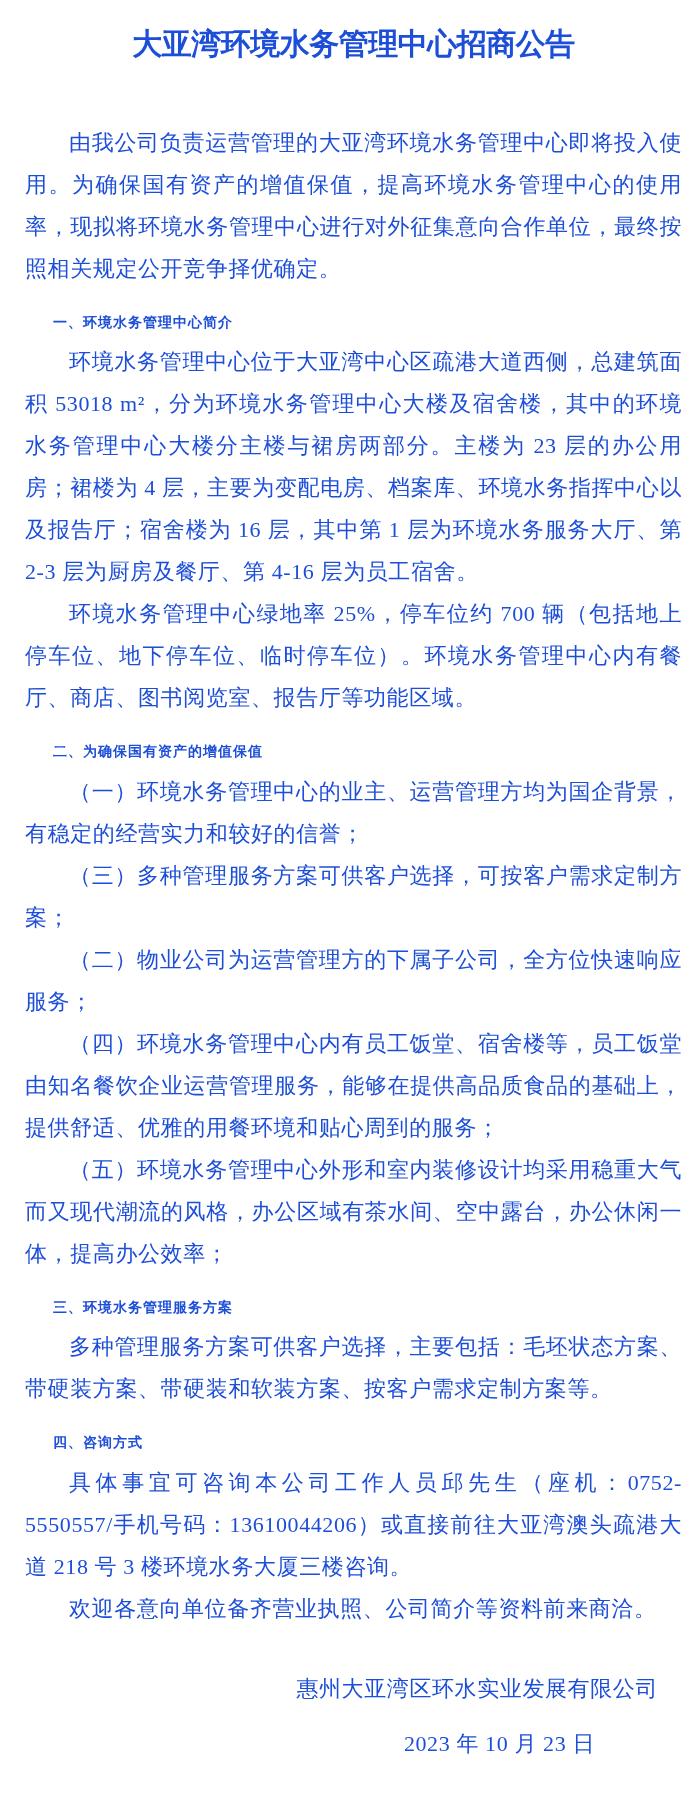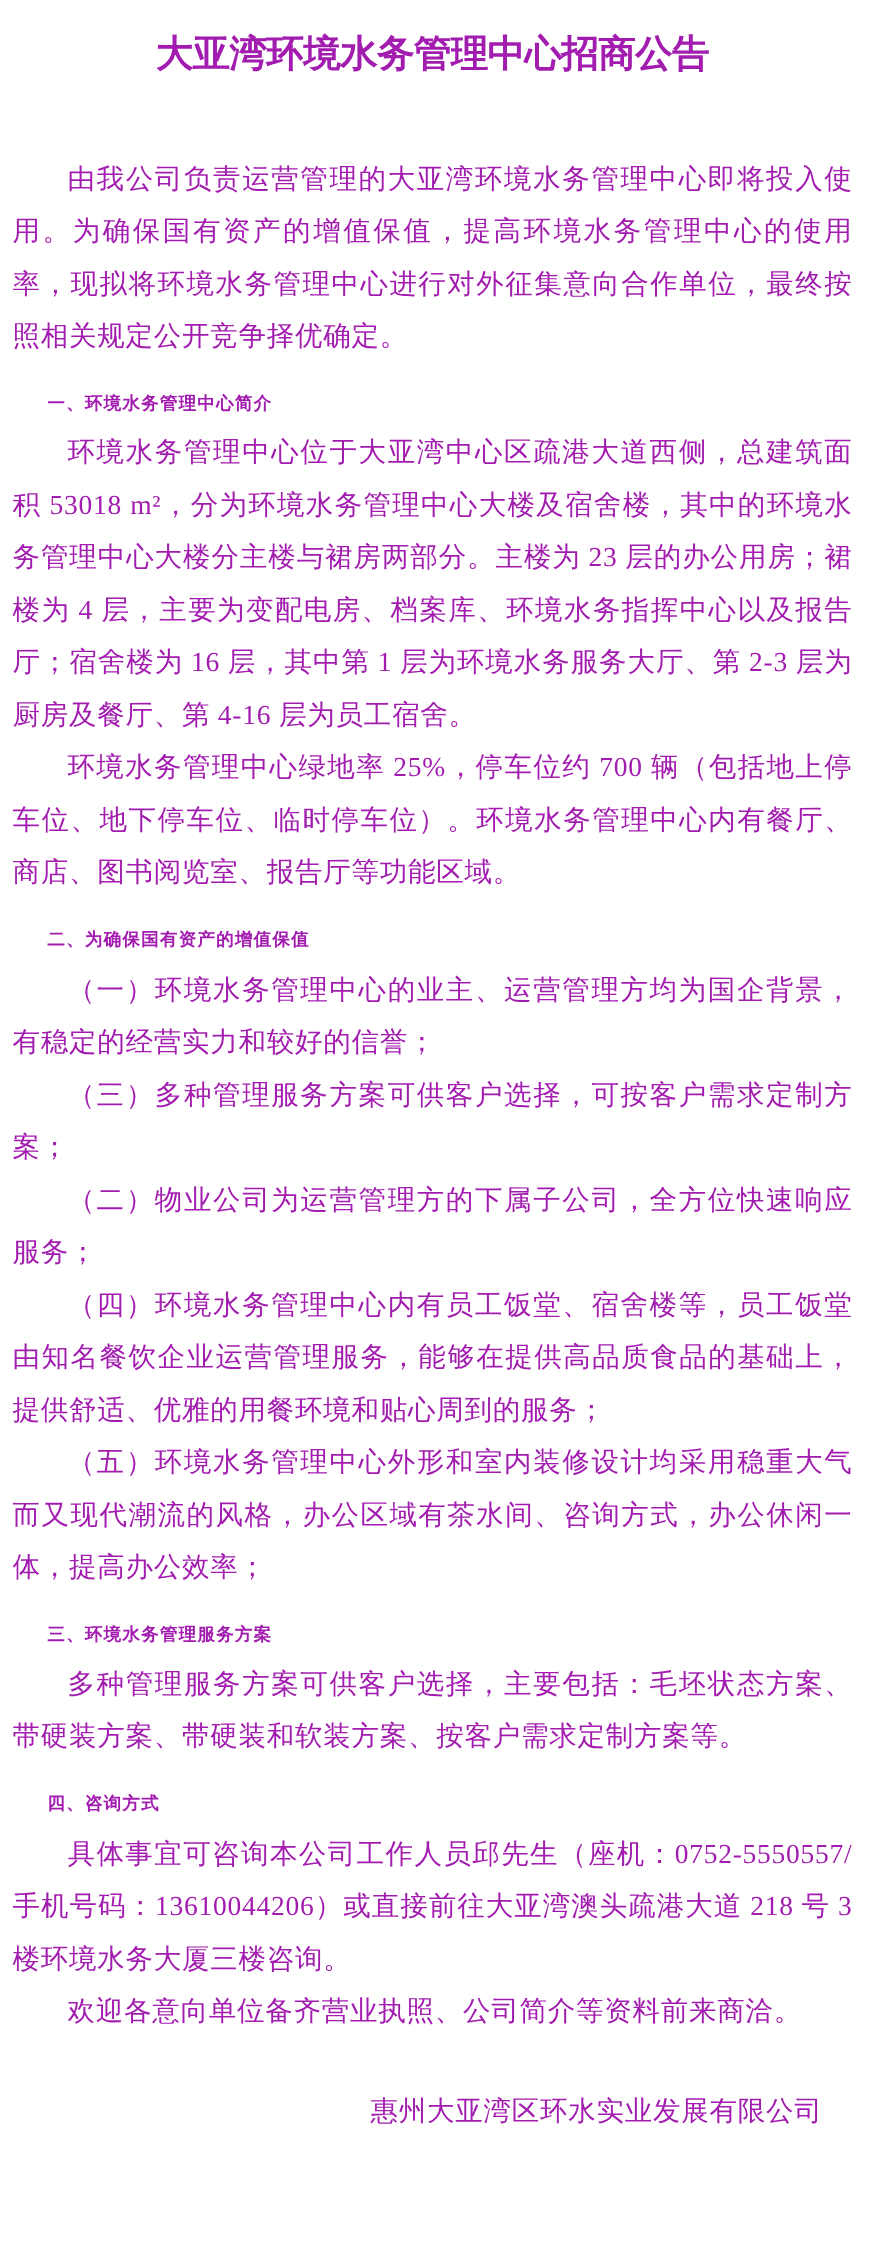--- a/index.html
+++ b/index.html
@@ -6,23 +6,23 @@
     margin: 0;
     padding: 0;
     background: #ffffff;
   }
   .page {
     position: relative;
     width: 700px;
     height: 1812px;
     margin: 0;
     background: #ffffff;
-    color: #a21caf;
+    color: #1d4ed8;
     box-sizing: border-box;
-    padding: 20px 18px 0 10px;
+    padding: 20px 18px 0 25px;
     overflow: hidden;
     font-family: "Liberation Serif", "DejaVu Serif", serif;
   }
   .doc-title {
     margin: 0 0 54px 0;
     font-size: 30px;
     line-height: 48px;
     font-weight: 700;
     text-align: center;
     letter-spacing: -0.5px;
@@ -73,24 +73,25 @@
   <div class="doc-body" id="doc-body">
       <p class="para">由我公司负责运营管理的大亚湾环境水务管理中心即将投入使用。为确保国有资产的增值保值，提高环境水务管理中心的使用率，现拟将环境水务管理中心进行对外征集意向合作单位，最终按照相关规定公开竞争择优确定。</p>
       <h2 class="heading">一、环境水务管理中心简介</h2>
       <p class="para">环境水务管理中心位于大亚湾中心区疏港大道西侧，总建筑面积 53018 m²，分为环境水务管理中心大楼及宿舍楼，其中的环境水务管理中心大楼分主楼与裙房两部分。主楼为 23 层的办公用房；裙楼为 4 层，主要为变配电房、档案库、环境水务指挥中心以及报告厅；宿舍楼为 16 层，其中第 1 层为环境水务服务大厅、第 2-3 层为厨房及餐厅、第 4-16 层为员工宿舍。</p>
       <p class="para">环境水务管理中心绿地率 25%，停车位约 700 辆（包括地上停车位、地下停车位、临时停车位）。环境水务管理中心内有餐厅、商店、图书阅览室、报告厅等功能区域。</p>
       <h2 class="heading">二、为确保国有资产的增值保值</h2>
       <p class="para">（一）环境水务管理中心的业主、运营管理方均为国企背景，有稳定的经营实力和较好的信誉；</p>
       <p class="para">（三）多种管理服务方案可供客户选择，可按客户需求定制方案；</p>
       <p class="para">（二）物业公司为运营管理方的下属子公司，全方位快速响应服务；</p>
       <p class="para">（四）环境水务管理中心内有员工饭堂、宿舍楼等，员工饭堂由知名餐饮企业运营管理服务，能够在提供高品质食品的基础上，提供舒适、优雅的用餐环境和贴心周到的服务；</p>
-      <p class="para">（五）环境水务管理中心外形和室内装修设计均采用稳重大气而又现代潮流的风格，办公区域有茶水间、咨询方式，办公休闲一体，提高办公效率；</p>
+      <p class="para">（五）环境水务管理中心外形和室内装修设计均采用稳重大气而又现代潮流的风格，办公区域有茶水间、空中露台，办公休闲一体，提高办公效率；</p>
       <h2 class="heading">三、环境水务管理服务方案</h2>
       <p class="para">多种管理服务方案可供客户选择，主要包括：毛坯状态方案、带硬装方案、带硬装和软装方案、按客户需求定制方案等。</p>
       <h2 class="heading">四、咨询方式</h2>
       <p class="para">具体事宜可咨询本公司工作人员邱先生（座机：0752-5550557/手机号码：13610044206）或直接前往大亚湾澳头疏港大道 218 号 3 楼环境水务大厦三楼咨询。</p>
       <p class="para">欢迎各意向单位备齐营业执照、公司简介等资料前来商洽。</p>
     </div>
 
   <div class="signature">
     <div class="company">惠州大亚湾区环水实业发展有限公司</div>
+    <div class="date">2023 年 10 月 23 日</div>
   </div>
 </div>
 
 </body></html>

